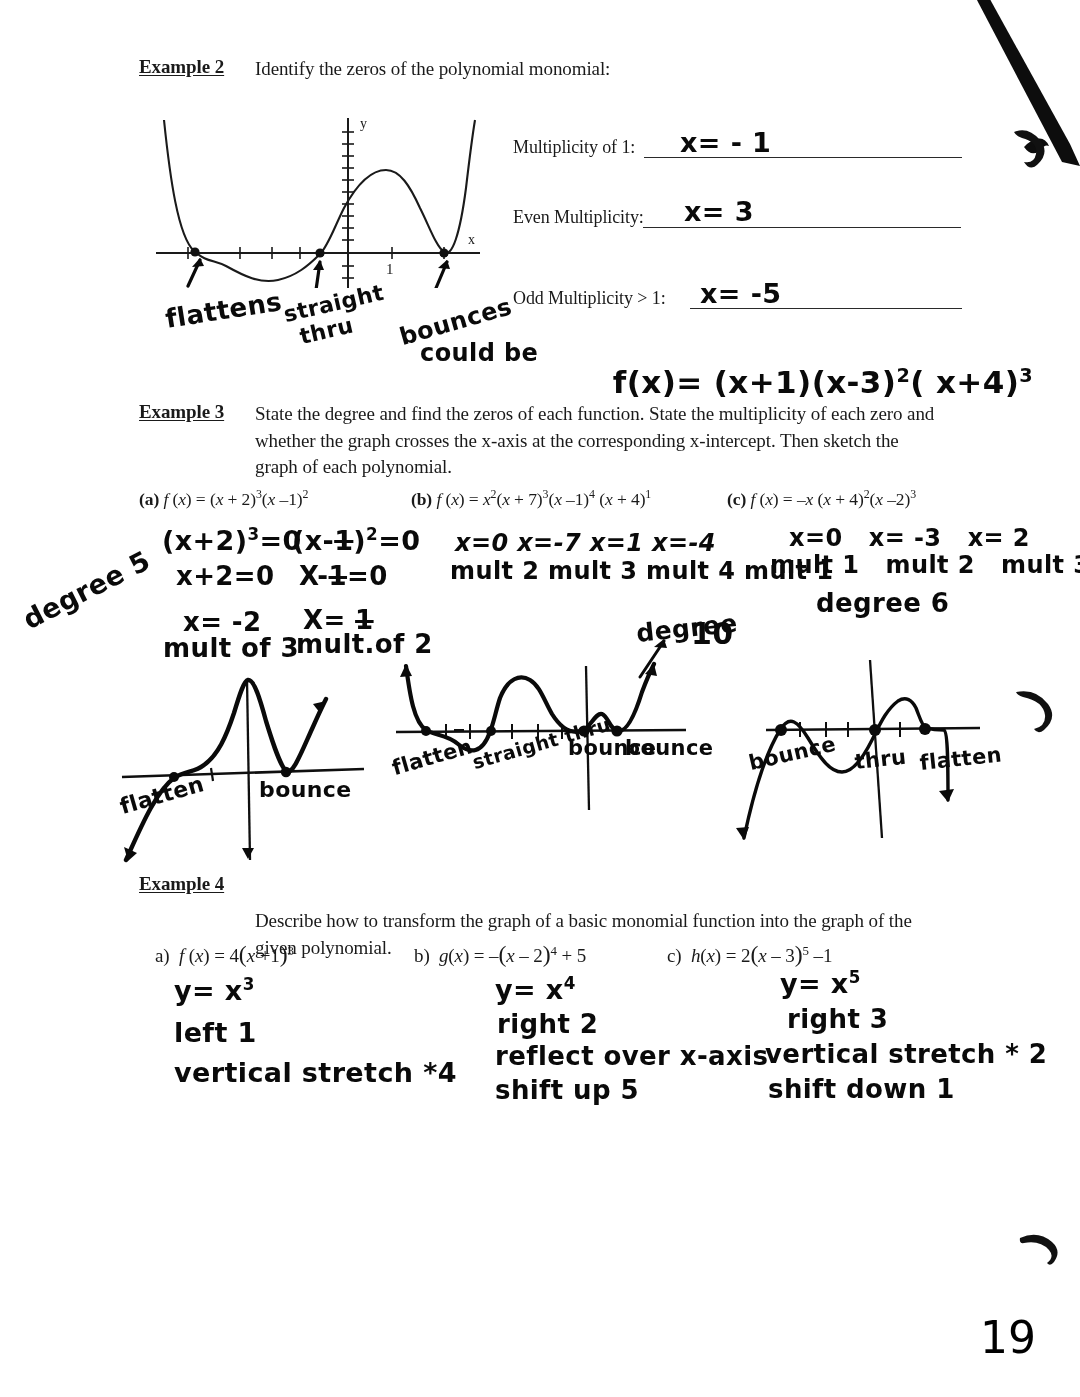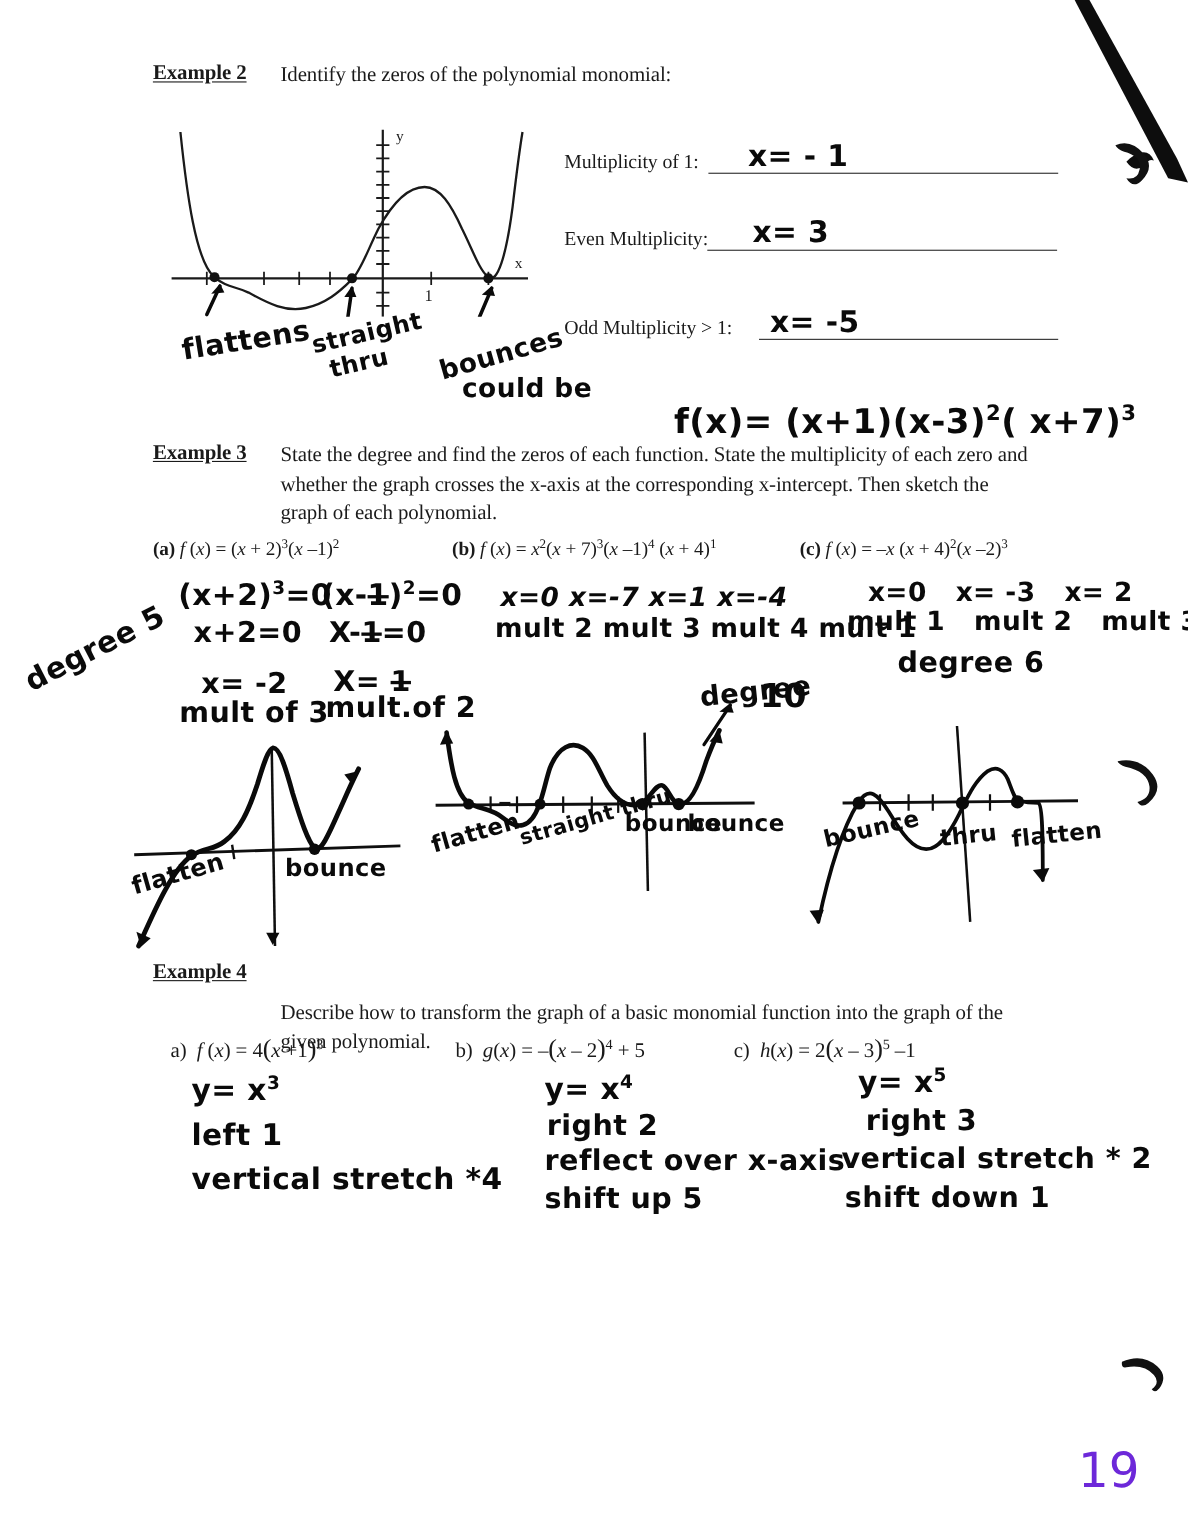--- a/index.html
+++ b/index.html
@@ -82,21 +82,21 @@
   .rot-up {
     transform: rotate(-6deg);
     transform-origin: left bottom;
   }
   
   .svgbox { position: absolute; }
   .pagenum {
     position: absolute;
     font-family: "DejaVu Sans", sans-serif;
     font-weight: 400;
-    color: #6d28d9;
+    color: #000000;
   }
   .scanmark { position: absolute; }
 </style>
 </head>
 <body>
 
 <div id="page">
 
   <svg class="scanmark" style="left:930px; top:-6px;" width="150" height="175" viewBox="0 0 150 175">
     <path d="M40 -8 L56 -2 L140 150 L150 172 L132 168 L48 8 Z" fill="#0d0d0d"></path>
@@ -182,21 +182,21 @@
   <div class="printed blank-label" style="left:513px; top:207px;">Even Multiplicity:</div>
   <div class="answer-rule" style="left:643px; top:227px; width:318px;"></div>
   <div class="hand" style="left:684px; top:197px; font-size:27px;">x= 3</div>
 
   <div class="printed blank-label" style="left:513px; top:288px;">Odd Multiplicity &gt; 1:</div>
   <div class="answer-rule" style="left:690px; top:308px; width:272px;"></div>
   <div class="hand" style="left:700px; top:279px; font-size:27px;">x= -5</div>
 
   <div class="hand" style="left:420px; top:340px; font-size:24px;">could be</div>
   <div class="hand" style="left:568px; top:330px; font-size:31px;">
-    <span>f(x)= (x+1)(x-3)</span><span class="hw-sup">2</span><span>( x+7)</span><span class="hw-sup">3</span>
+    <span>f(x)= (x+1)(x-3)</span><span class="hw-sup">2</span><span>( x+4)</span><span class="hw-sup">3</span>
   </div>
 
   <div class="printed ex-label" style="left:139px; top:401px;">Example 3</div>
   <div class="printed ex-body" style="left:255px; top:401px; width:690px;">State the degree and find the zeros of each function.  State the multiplicity of each zero and whether the graph crosses the x-axis at the corresponding x-intercept.  Then sketch the graph of each polynomial.</div>
 
   <div class="printed fn-expr" style="left:139px; top:487px;">
     <b>(a)</b> <span class="it">f</span> (<span class="it">x</span>) = (<span class="it">x</span> + 2)<span class="sup">3</span>(<span class="it">x</span> –1)<span class="sup">2</span>
   </div>
   <div class="printed fn-expr" style="left:411px; top:487px;">
     <b>(b)</b> <span class="it">f</span> (<span class="it">x</span>) = <span class="it">x</span><span class="sup">2</span>(<span class="it">x</span> + 7)<span class="sup">3</span>(<span class="it">x</span> –1)<span class="sup">4</span> (<span class="it">x</span> + 4)<span class="sup">1</span>

